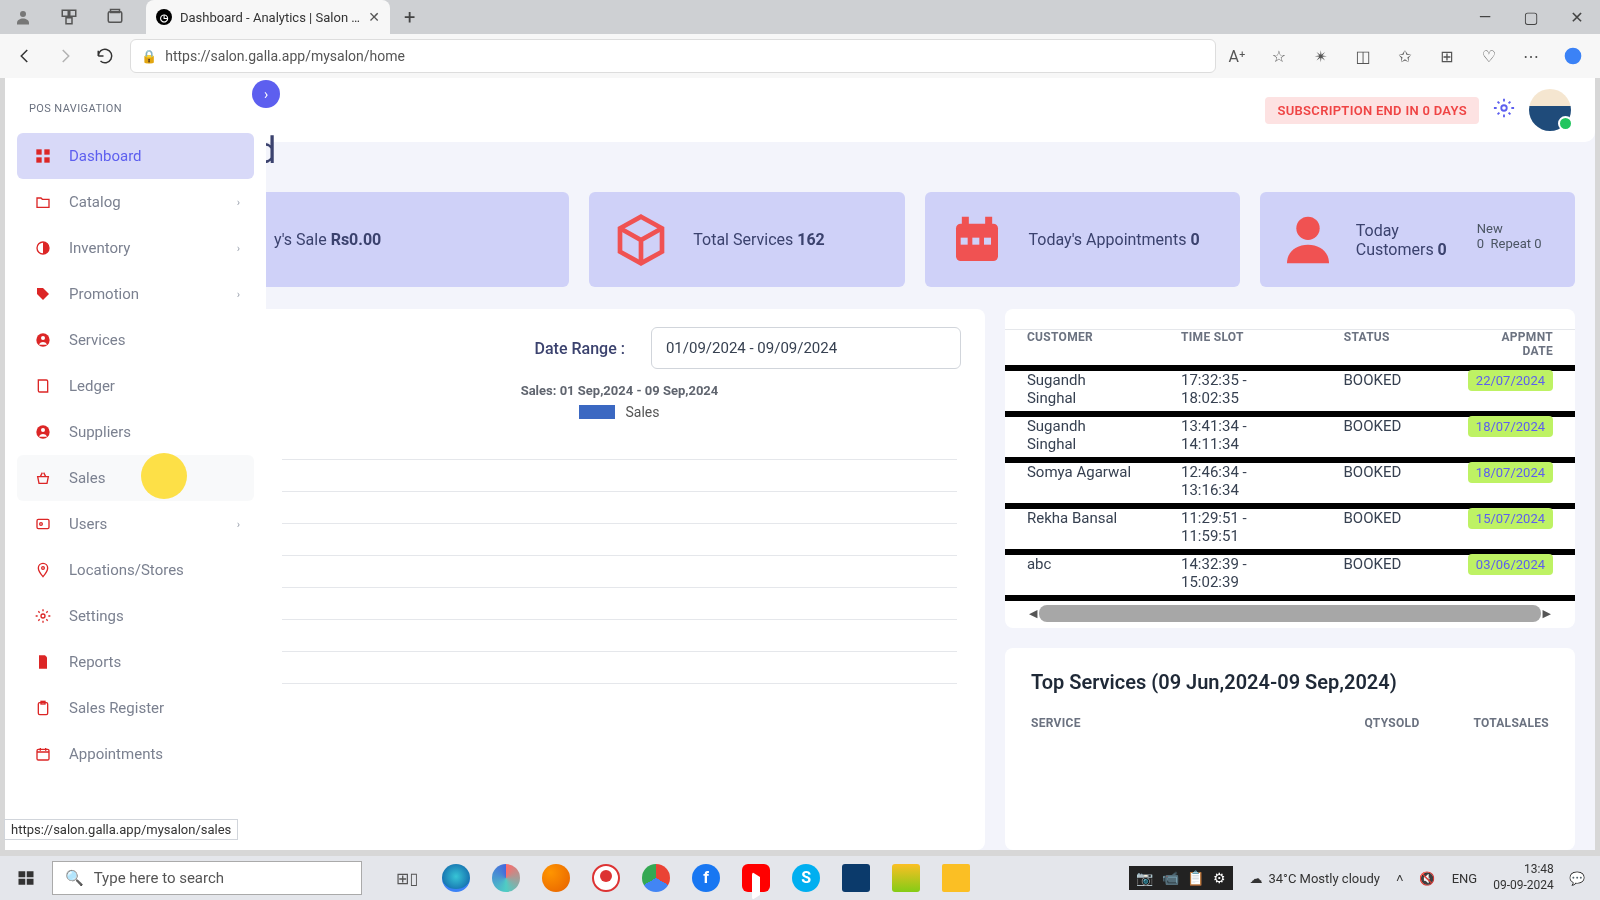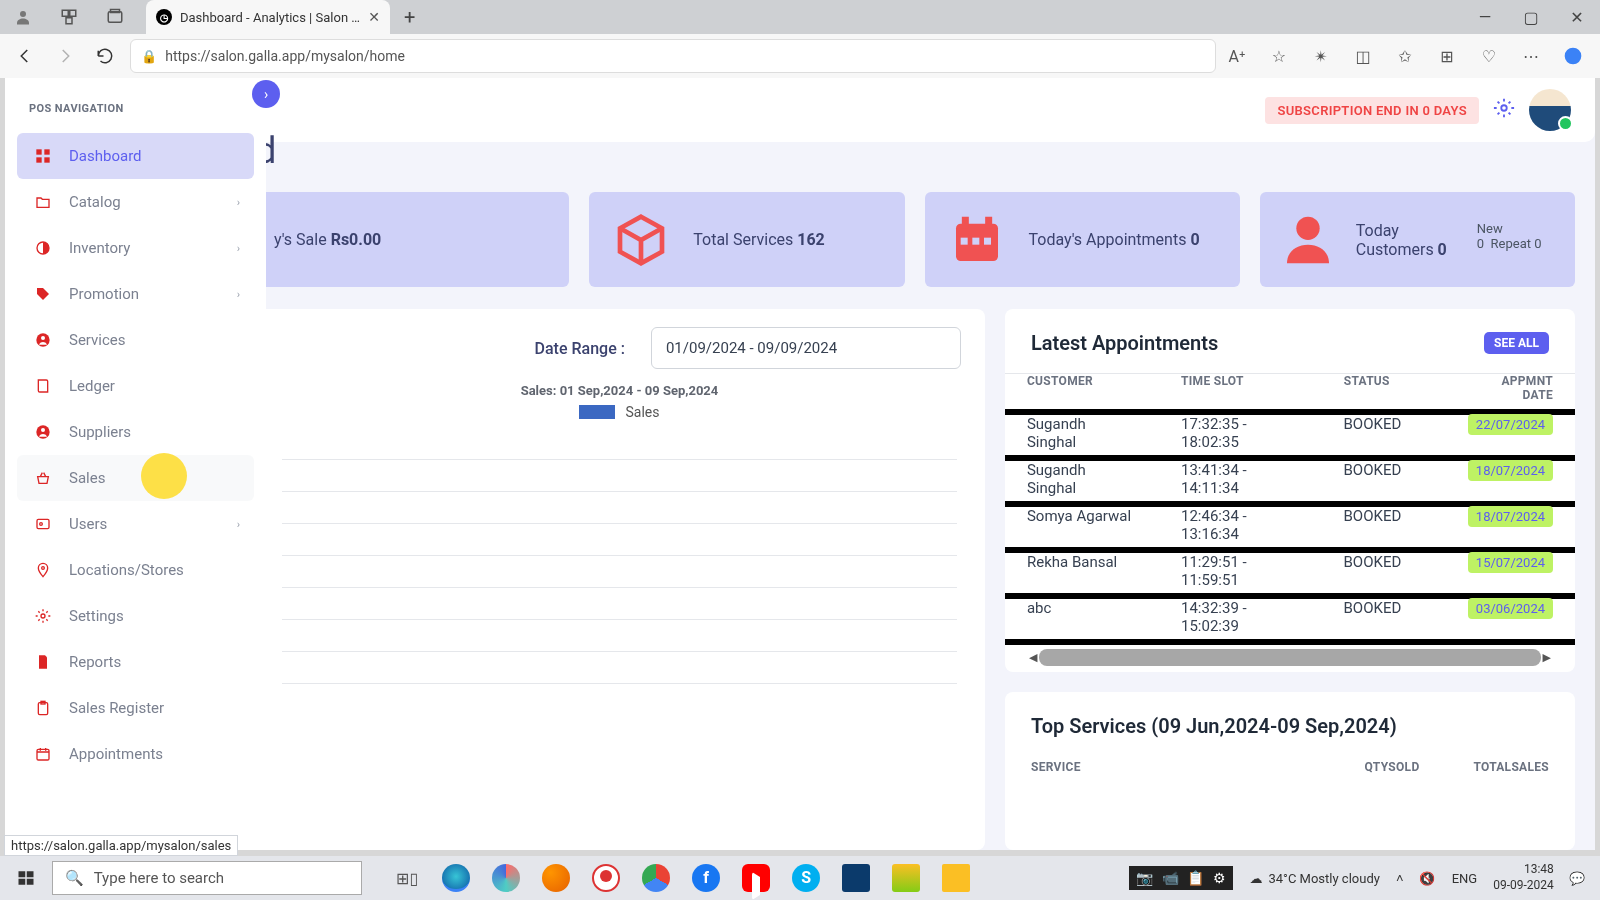--- a/index.html
+++ b/index.html
@@ -21,21 +21,21 @@
 .addrbar .nav-btn { width:30px; height:30px; display:flex; align-items:center; justify-content:center; color:#555; font-size:16px; }
 .url-box { flex:1; height:34px; background:#fff; border:1px solid #ddd; border-radius:6px; display:flex; align-items:center; padding:0 10px; gap:8px; font-size:14px; color:#555; }
 .url-box .lock { font-size:13px; color:#777; }
 .addr-icons { display:flex; gap:20px; padding-right:6px; }
 .addr-icons div { width:22px; height:22px; display:flex; align-items:center; justify-content:center; color:#555; }
 
 
 .app { position:absolute; left:5px; right:5px; top:78px; bottom:50px; background:#f3f4fb; display:flex; }
 
 .sidebar { width:261px; background:#fff; padding:18px 12px 0; position:relative; }
-.sidebar .section-title { font-size:11px; font-weight:700; color:#6b7280; padding:6px 12px 18px; letter-spacing:0.4px; }
+.sidebar .section-title { font-size:11px; font-weight:400; color:#6b7280; padding:6px 12px 18px; letter-spacing:0.4px; }
 .sidebar .nav-item { display:flex; align-items:center; height:46px; padding:0 14px; border-radius:6px; color:#7b8190; font-size:15px; cursor:pointer; position:relative; }
 .sidebar .nav-item.active { background:#d8d9f8; color:#5d5fef; }
 .sidebar .nav-item.hover { background:#e5e7eb40; }
 .sidebar .nav-item .nav-icon { width:24px; color:#dc2626; margin-right:14px; display:flex; align-items:center; justify-content:center; }
 .sidebar .nav-item .chev { margin-left:auto; color:#9ca3af; font-size:11px; }
 .highlight-dot { position:absolute; width:46px; height:46px; border-radius:50%; background:#fde047; left:124px; top:-2px; z-index:1; }
 .sidebar-toggle { position:absolute; right:-14px; top:2px; width:28px; height:28px; border-radius:50%; background:#5d5fef; color:#fff; display:flex; align-items:center; justify-content:center; font-size:14px; }
 
 .content { flex:1; display:flex; flex-direction:column; overflow:hidden; }
 
@@ -87,21 +87,21 @@
 .h-scroll .arrow { font-size:11px; color:#555; padding:0 2px;}
 .h-scroll .track { flex:1; height:17px; background:#a7a7a7; border-radius:8px; }
 
 .panel.services { margin-top:20px; padding:20px 0 0; }
 .panel.services .panel-title { font-size:20px; }
 .svc-row { display:flex; padding:16px 26px 0; font-size:12px; font-weight:700; color:#6b7280; text-transform:uppercase; letter-spacing:0.3px; }
 .svc-row .c1{flex:2}.svc-row .c2{flex:1; text-align:right;}.svc-row .c3{flex:1; text-align:right;}
 
 .right-col { display:flex; flex-direction:column; }
 
-.status-tip { position:absolute; left:4px; bottom:44px; background:#fff; border:1px solid #d1d5db; padding:2px 6px; font-size:13px; color:#333; z-index:20;}
+.status-tip { position:absolute; left:4px; bottom:60px; background:#fff; border:1px solid #d1d5db; padding:2px 6px; font-size:13px; color:#333; z-index:20;}
 
 
 .taskbar { position:absolute; left:0; right:0; bottom:0; height:44px; background:#e4e6eb; display:flex; align-items:center; }
 .taskbar .start { width:52px; display:flex; justify-content:center; font-size:16px; }
 .search-box { width:310px; height:34px; background:#fff; border:1px solid #aaa; display:flex; align-items:center; padding:0 12px; gap:10px; font-size:15px; color:#555; }
 .tb-apps { display:flex; align-items:center; margin-left:14px; gap:22px; }
 .tb-apps div { width:28px; height:28px; border-radius:3px; }
 .tray { margin-left:auto; display:flex; align-items:center; gap:16px; padding-right:14px; font-size:13px; color:#333;}
 .tray .sysicons { background:#222; color:#fff; padding:4px 8px; display:flex; gap:8px; font-size:14px;}
 .tray .weather { display:flex; align-items:center; gap:6px;}
@@ -391,24 +391,20 @@
             <div class="gl"></div>
           <div class="gl"></div>
             <div class="gl"></div>
             <div class="gl"></div>
             <div class="gl"></div>
         </div>
       </div>
 
       <div class="right-col">
         <div class="panel right">
-          <div class="panel-header">
-            <div class="panel-title">Latest Appointments</div>
-            <div class="see-all">SEE ALL</div>
-          </div>
           <div class="data-table">
             <div class="trow h">
               <div class="c-cust">CUSTOMER</div>
               <div class="c-time">TIME SLOT</div>
               <div class="c-status">STATUS</div>
               <div class="c-date">APPMNT DATE</div>
             </div>
             <div class="trow">
               <div class="c-cust">Sugandh Singhal</div>
               <div class="c-time">17:32:35 - 18:02:35</div>

